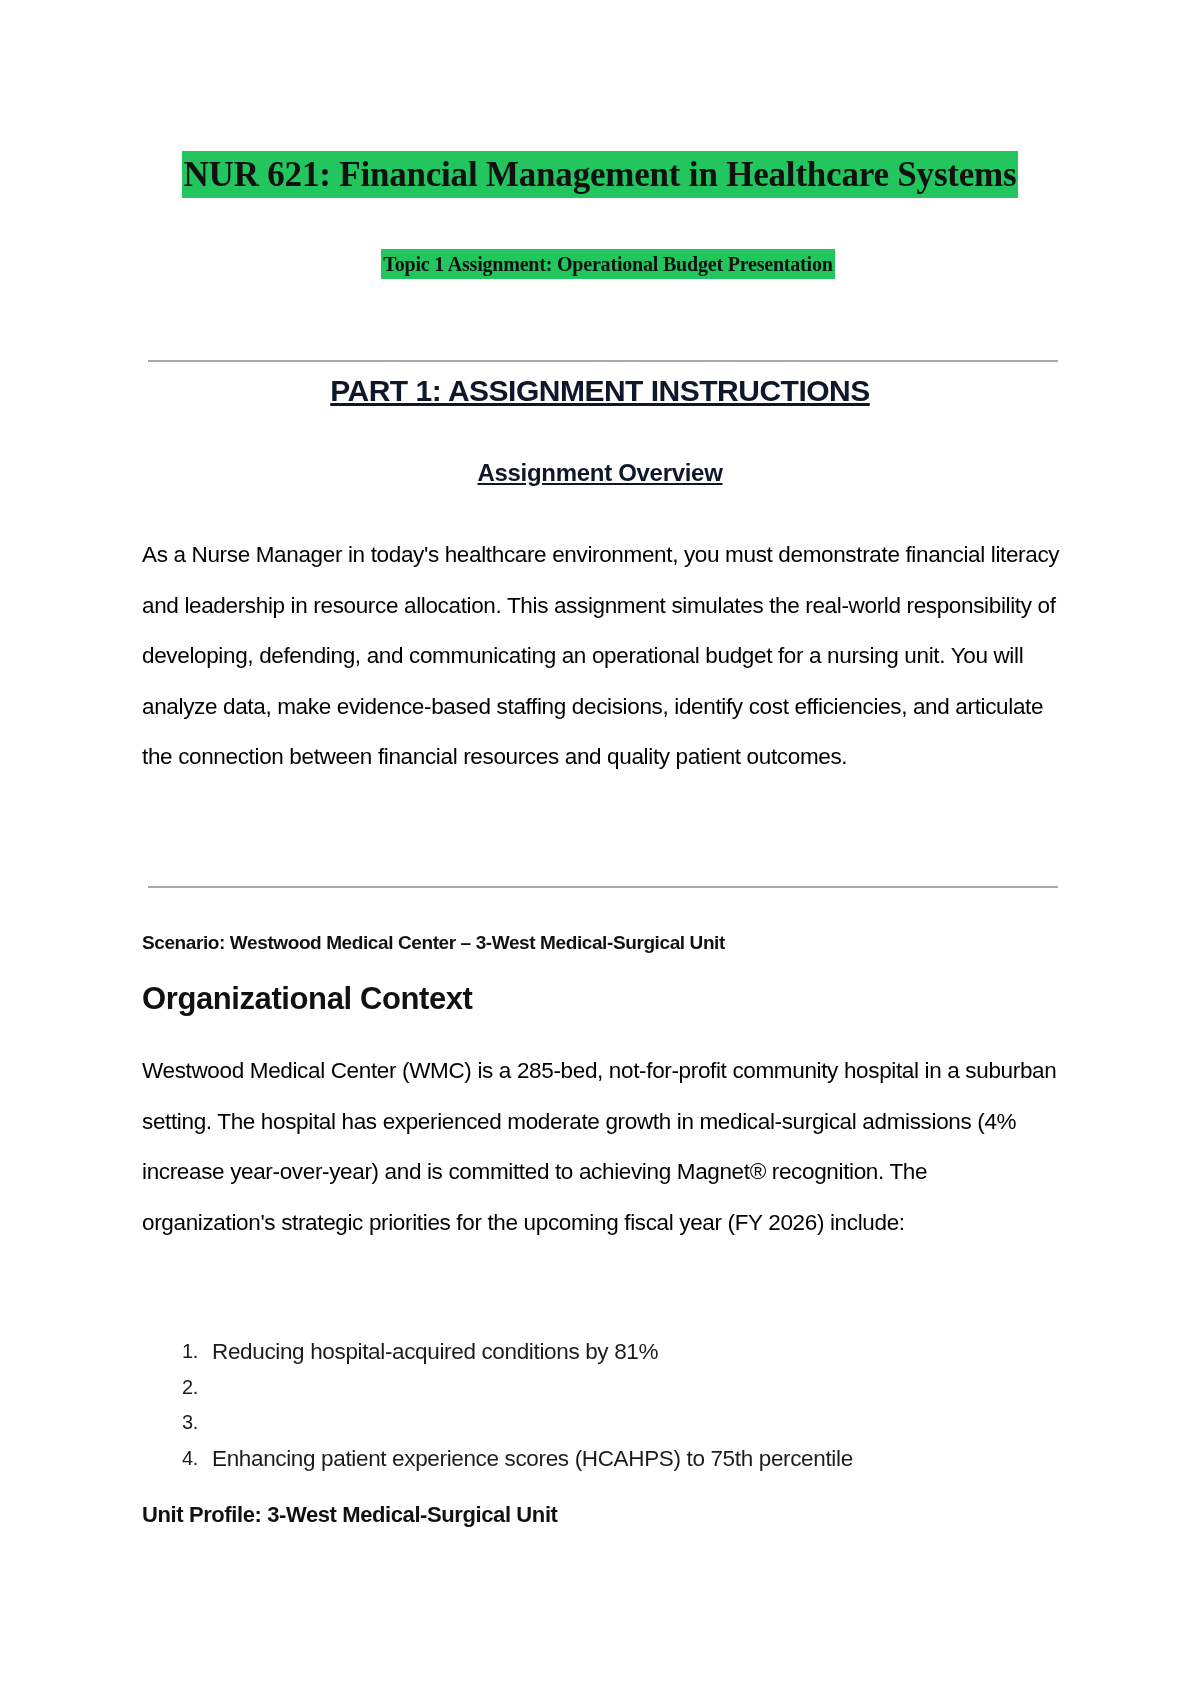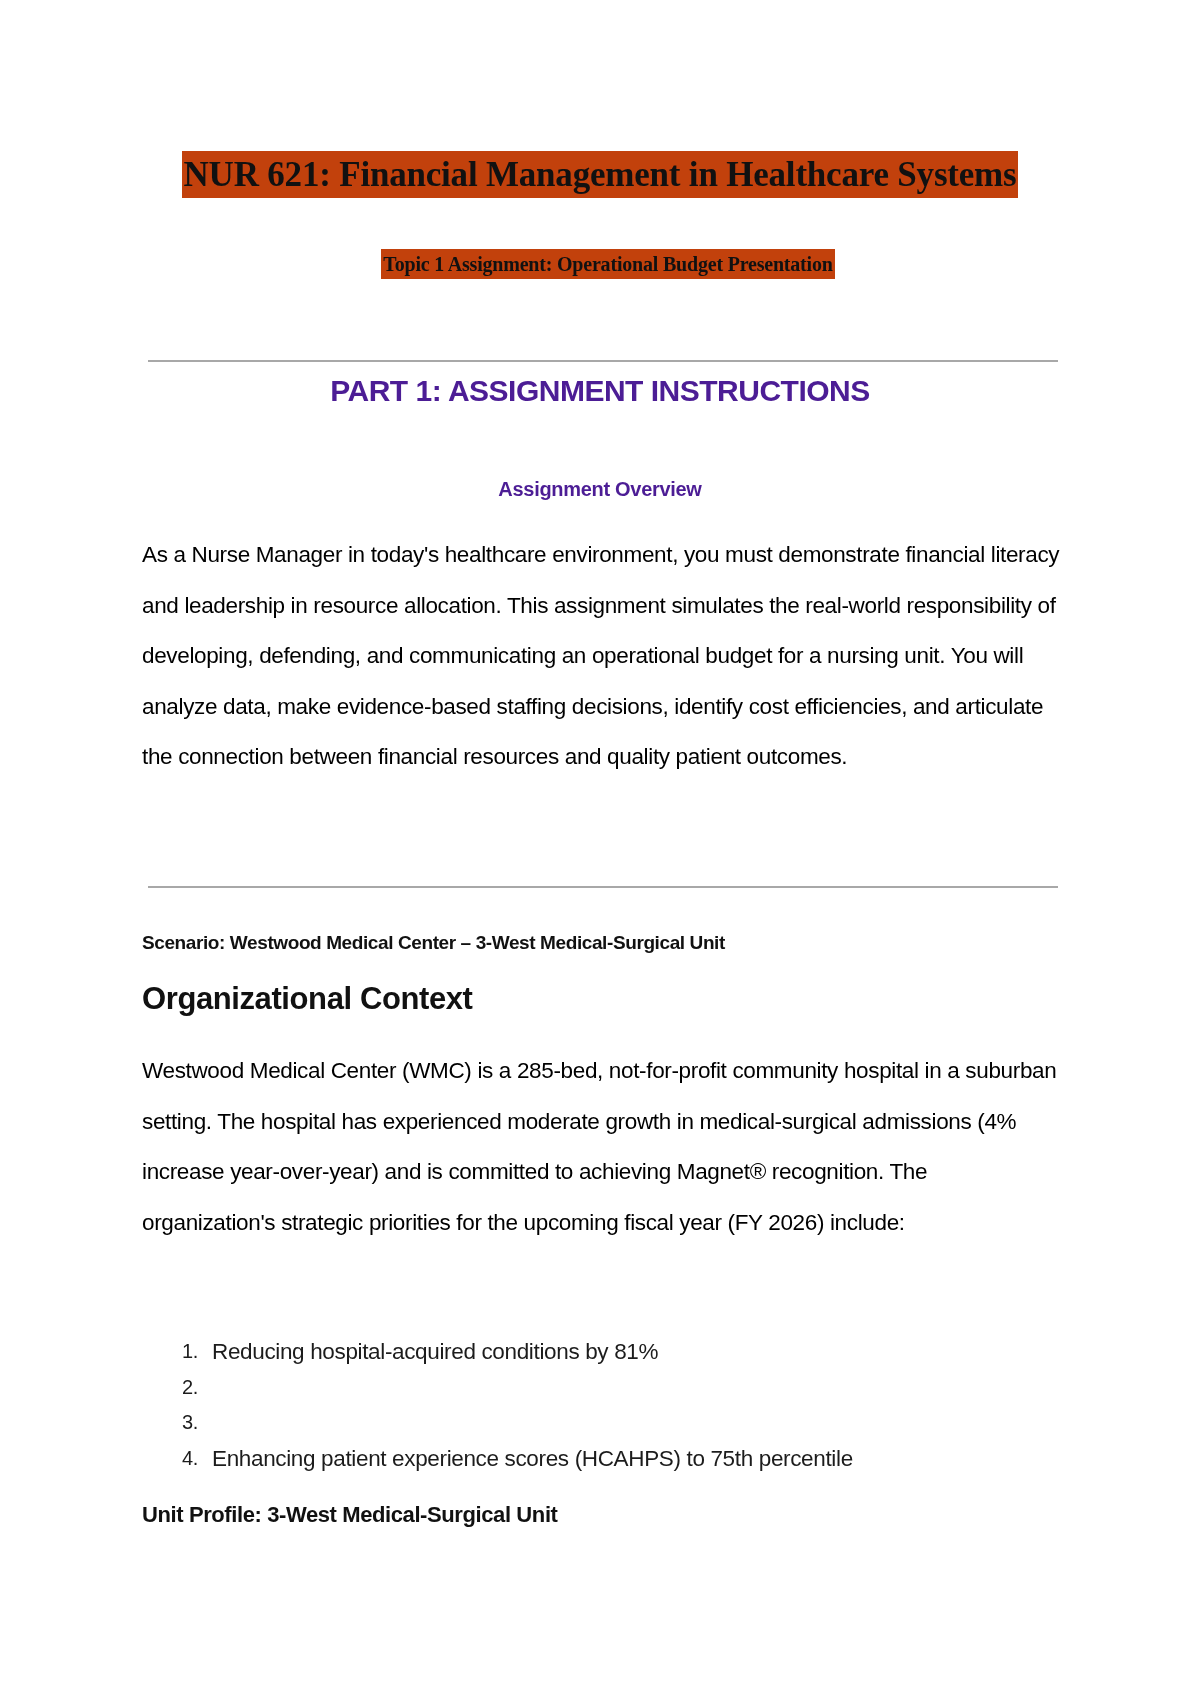--- a/index.html
+++ b/index.html
@@ -21,21 +21,21 @@
       width: 1200px;
       height: 1700px;
     }
     .title-wrap {
       position: absolute;
       left: 0;
       width: 1200px;
       text-align: center;
     }
     .hl {
-      background: #c2410c;
+      background: #22c55e;
       font-family: "Liberation Serif", serif;
       font-weight: bold;
       color: #111111;
       padding: 4px 2px;
       letter-spacing: -0.2px;
     }
     .t1 { top: 155px; }
     .t1 .hl { font-size: 35px; }
     .t2 { top: 253px; }
     .t2 .hl { font-size: 20px; margin-left: 16px; }
@@ -49,30 +49,31 @@
     }
     .rule1 { top: 360px; }
     .rule2 { top: 886px; }
 
     .h-center {
       position: absolute;
       left: 0;
       width: 1200px;
       text-align: center;
       font-weight: bold;
-      color: #4c1d95;
+      color: #0f172a;
+      text-decoration: underline;
     }
     .part-heading {
       top: 374px;
       font-size: 30px;
       letter-spacing: -0.5px;
     }
     .overview-heading {
-      top: 478px;
-      font-size: 20px;
+      top: 459px;
+      font-size: 24px;
       letter-spacing: -0.3px;
     }
 
     .para {
       position: absolute;
       left: 142px;
       width: 920px;
       font-size: 22.5px;
       line-height: 50.5px;
       color: #000000;

